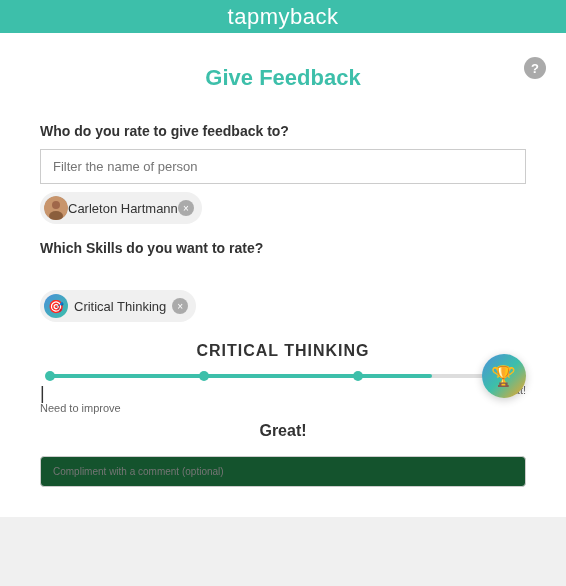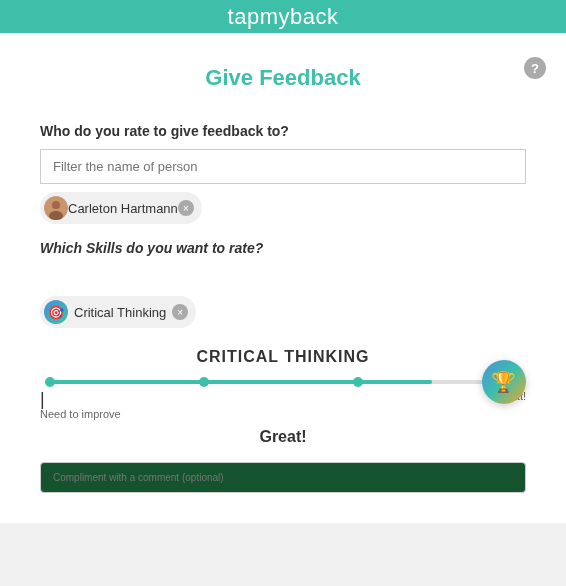--- a/index.html
+++ b/index.html
@@ -122,22 +122,21 @@
       justify-content: center;
       cursor: pointer;
       flex-shrink: 0;
     }
 
     
     .skills-header {
       display: flex;
       align-items: center;
       justify-content: space-between;
-      margin-bottom: 22px;
-      font-style: italic;
+      margin-bottom: 16px;
     }
     .select-all {
       font-size: 11px;
       color: #666;
       letter-spacing: 0.5px;
       display: flex;
       align-items: center;
       gap: 4px;
       cursor: pointer;
     }

